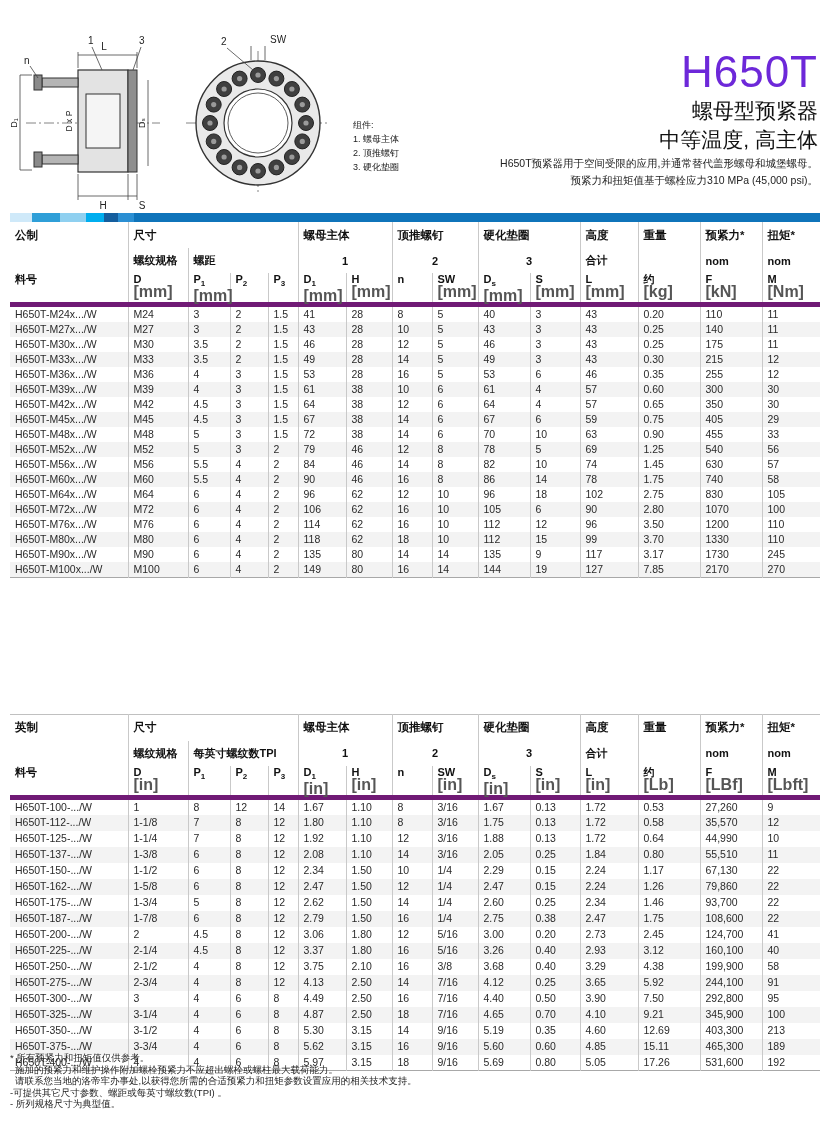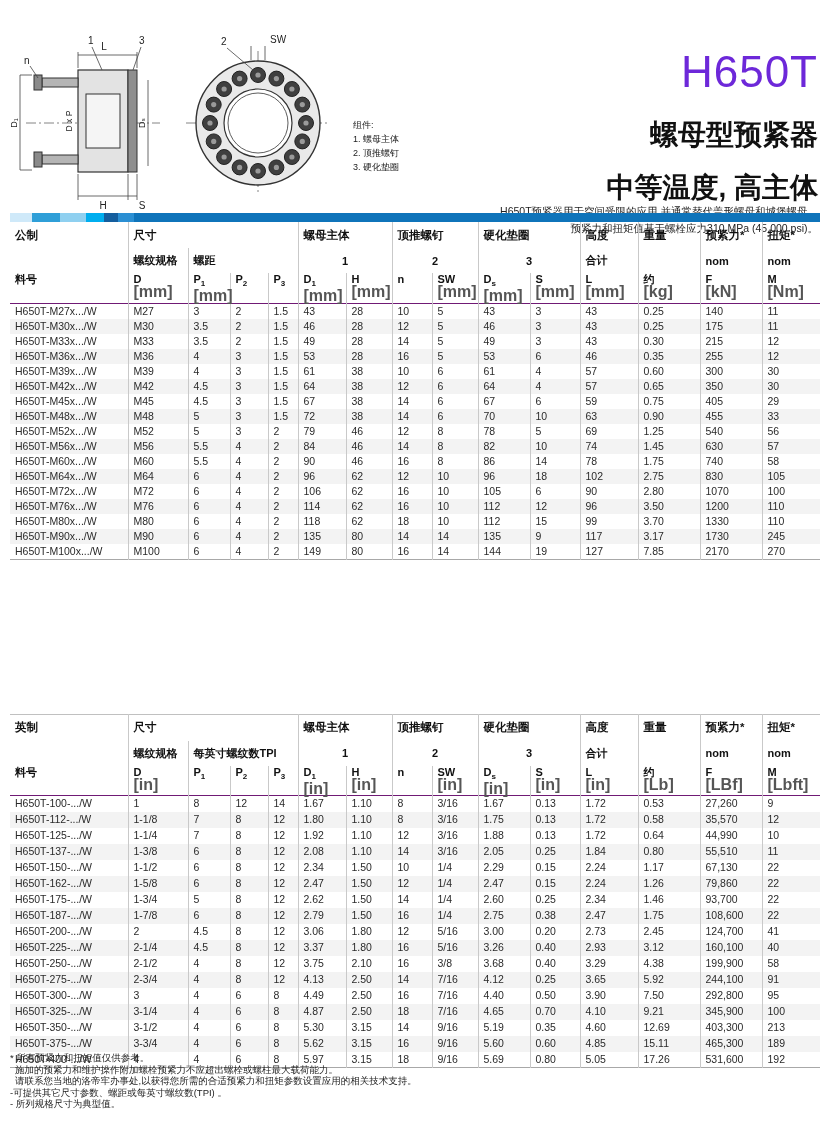--- a/index.html
+++ b/index.html
@@ -5,34 +5,34 @@
   * { box-sizing: border-box; margin: 0; padding: 0; }
   html,body { width:830px; height:1133px; background:#fff; overflow:hidden;
     font-family:"Liberation Sans","DejaVu Sans",sans-serif; color:#222; }
   .page { position:relative; width:830px; height:1133px; background:#fff; }
 
   
   .top-section { position:absolute; top:0; left:0; width:830px; height:213px; }
   .drawing-wrap { position:absolute; top:28px; left:8px; }
   .title-block { position:absolute; top:48px; right:12px; text-align:right; }
   .model-title { font-size:44px; font-weight:400; color:#6d28d9; letter-spacing:1px; line-height:48px; }
-  .subtitle { font-size:28px; font-weight:700; color:#111; line-height:29px;margin-top:24px; }
+  .subtitle { font-size:21px; font-weight:400; color:#111; line-height:29px; }
   .desc { font-size:10.5px; color:#222; line-height:14.5px; margin-top:2px; }
 
   
   .metric-section  { position:absolute; top:213px; left:10px; width:810px; }
   .imperial-section{ position:absolute; top:714px; left:10px; width:810px; }
   .blue-strip { display:flex; height:9px; width:810px; }
   .blue-strip .seg { height:9px; }
   .blue-strip .fill { flex:1; height:9px; }
 
   table.spec { border-collapse:collapse; table-layout:fixed; width:810px; }
   table.spec th, table.spec td { border-right:1px solid #c9c9c9; text-align:left; }
   table.spec th:last-child, table.spec td:last-child { border-right:none; }
-  table.spec thead { border-bottom:1px solid #701a75; }
+  table.spec thead { border-bottom:5px solid #701a75; }
   table.spec { border-bottom:1px solid #a8a8a8; }
   .imperial-section table.spec { border-top:1px solid #c0c0c0; }
 
   tr.grp-row th { height:26px; vertical-align:middle; font-size:11.5px; font-weight:bold; padding-left:5px; color:#111; }
   tr.sub-row th { height:25px; vertical-align:middle; font-size:11px;  font-weight:bold; padding-left:5px; color:#111; }
   tr.sub-row th.center { text-align:center; padding-left:0; }
   tr.col-row th { height:30px; vertical-align:top; font-size:11px; font-weight:bold; padding-left:5px; color:#111; line-height:13px; }
   .col-label sub { font-size:8px; }
   .col-unit { font-size:16px; font-weight:700; color:#555; line-height:12px; }
 
@@ -231,20 +231,37 @@
             <th><span class="col-label">D<sub>s</sub></span><div class="col-unit">[mm]</div></th>
             <th><span class="col-label">S</span><div class="col-unit">[mm]</div></th>
             <th><span class="col-label">L</span><div class="col-unit">[mm]</div></th>
             <th><span class="col-label">约</span><div class="col-unit">[kg]</div></th>
             <th><span class="col-label">F</span><div class="col-unit">[kN]</div></th>
             <th><span class="col-label">M</span><div class="col-unit">[Nm]</div></th>
           </tr>
       </thead>
       <tbody>
           <tr>
+            <td>H650T-M24x.../W</td>
+            <td>M24</td>
+            <td>3</td>
+            <td>2</td>
+            <td>1.5</td>
+            <td>41</td>
+            <td>28</td>
+            <td>8</td>
+            <td>5</td>
+            <td>40</td>
+            <td>3</td>
+            <td>43</td>
+            <td>0.20</td>
+            <td>110</td>
+            <td>11</td>
+          </tr>
+          <tr>
             <td>H650T-M27x.../W</td>
             <td>M27</td>
             <td>3</td>
             <td>2</td>
             <td>1.5</td>
             <td>43</td>
             <td>28</td>
             <td>10</td>
             <td>5</td>
             <td>43</td>

